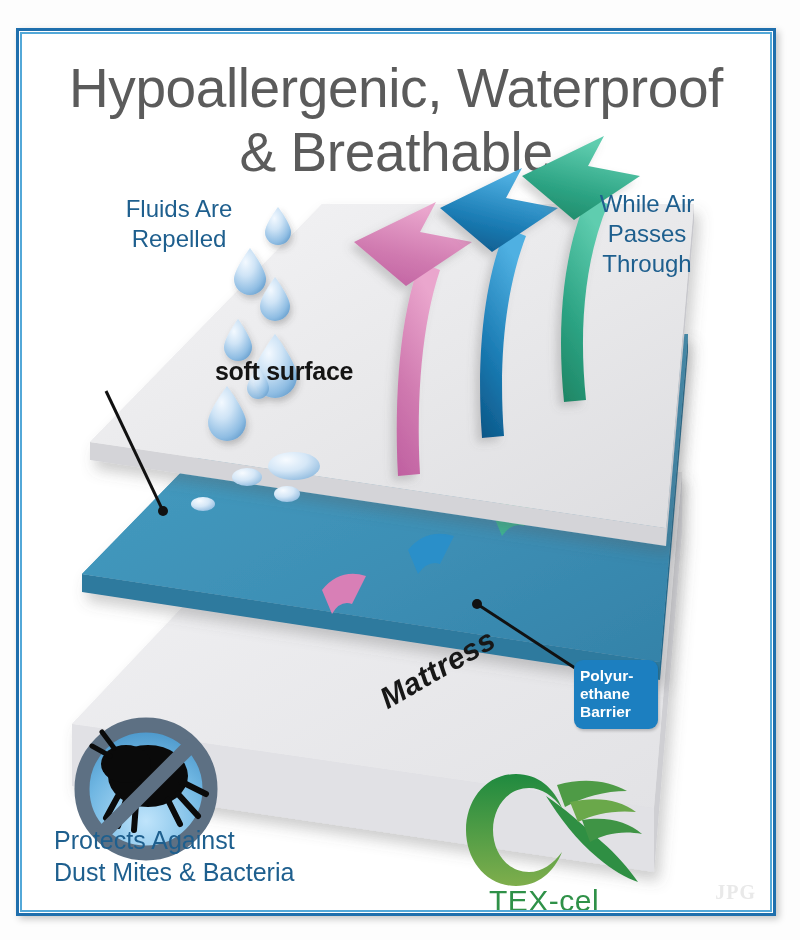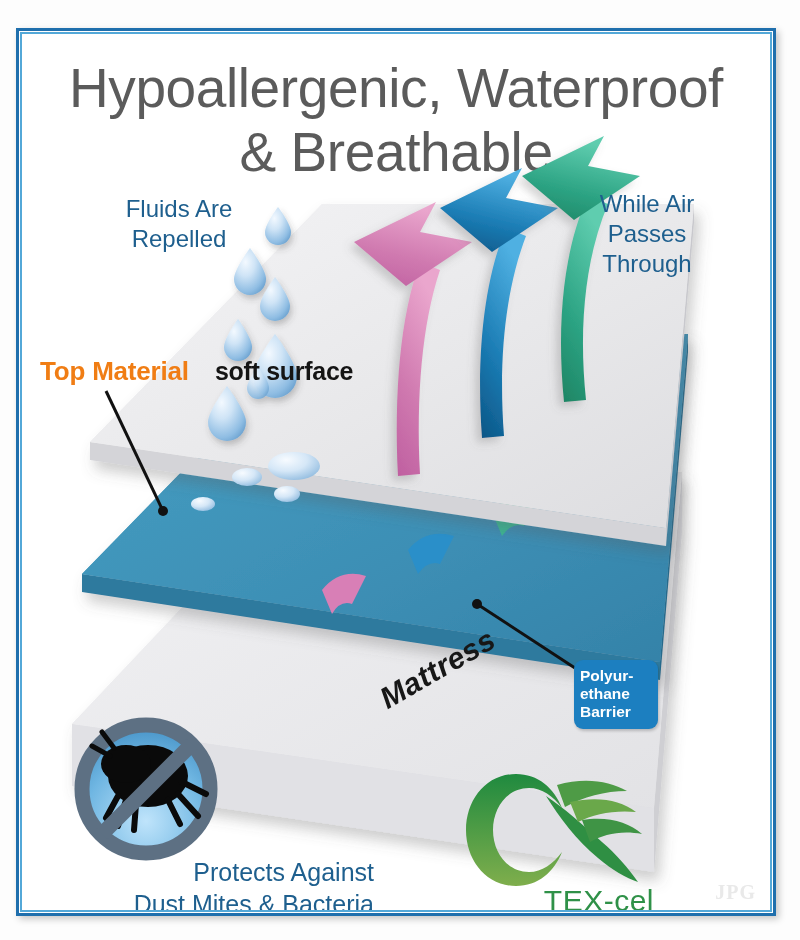--- a/index.html
+++ b/index.html
@@ -51,21 +51,21 @@
     position:absolute;
     color:#1e5f8e;
     font-size:24px;
     line-height:1.24;
     text-align:center;
     white-space:pre-line;
     font-weight:400;
   }
   #fluids-note{left:62px;top:160px;width:190px;}
   #air-note{left:540px;top:155px;width:170px;}
-  #mites-note{left:32px;top:790px;width:320px;text-align:right;font-size:25px;line-height:1.28;margin-top:32px;}
+  #mites-note{left:32px;top:790px;width:320px;text-align:left;font-size:25px;line-height:1.28;}
 
   .top-material-label{
     position:absolute;left:18px;top:322px;
     color:#f07d14;
     font-size:26px;font-weight:bold;letter-spacing:-.2px;
   }
   .soft-surface-label{
     position:absolute;left:193px;top:323px;
     color:#141414;
     font-size:25px;font-weight:bold;letter-spacing:-.3px;text-align:center;
@@ -92,22 +92,22 @@
     line-height:1.17;
     white-space:pre-line;
     box-shadow:1px 2px 3px rgba(0,0,0,.2);
   }
 
   
   .texcel{
     position:absolute;left:452px;top:722px;width:180px;height:170px;
   }
   .texcel-word{
-    position:absolute;left:0;top:128px;width:180px;
-    text-align:right;
+    position:absolute;left:15px;top:128px;width:180px;
+    text-align:left;
     color:#2f9148;
     font-size:30px;
     letter-spacing:.5px;
   }
 
   
   .svg-layer{position:absolute;left:0;top:0;width:748px;height:876px;}
 
   .watermark{
     position:absolute;right:14px;bottom:6px;
@@ -286,21 +286,20 @@
       </g>
     </svg>
 
     <div class="blue-note" id="fluids-note">Fluids Are
 Repelled</div>
 
     <div class="blue-note" id="air-note">While Air
 Passes
 Through</div>
 
-    <div class="top-material-label">Top Material</div>
 
     <div class="soft-surface-label">soft surface</div>
 
     <div class="mattress-label">Mattress</div>
 
     <div class="callout">Polyur-
 ethane
 Barrier</div>
 
     <div class="blue-note" id="mites-note">Protects Against

